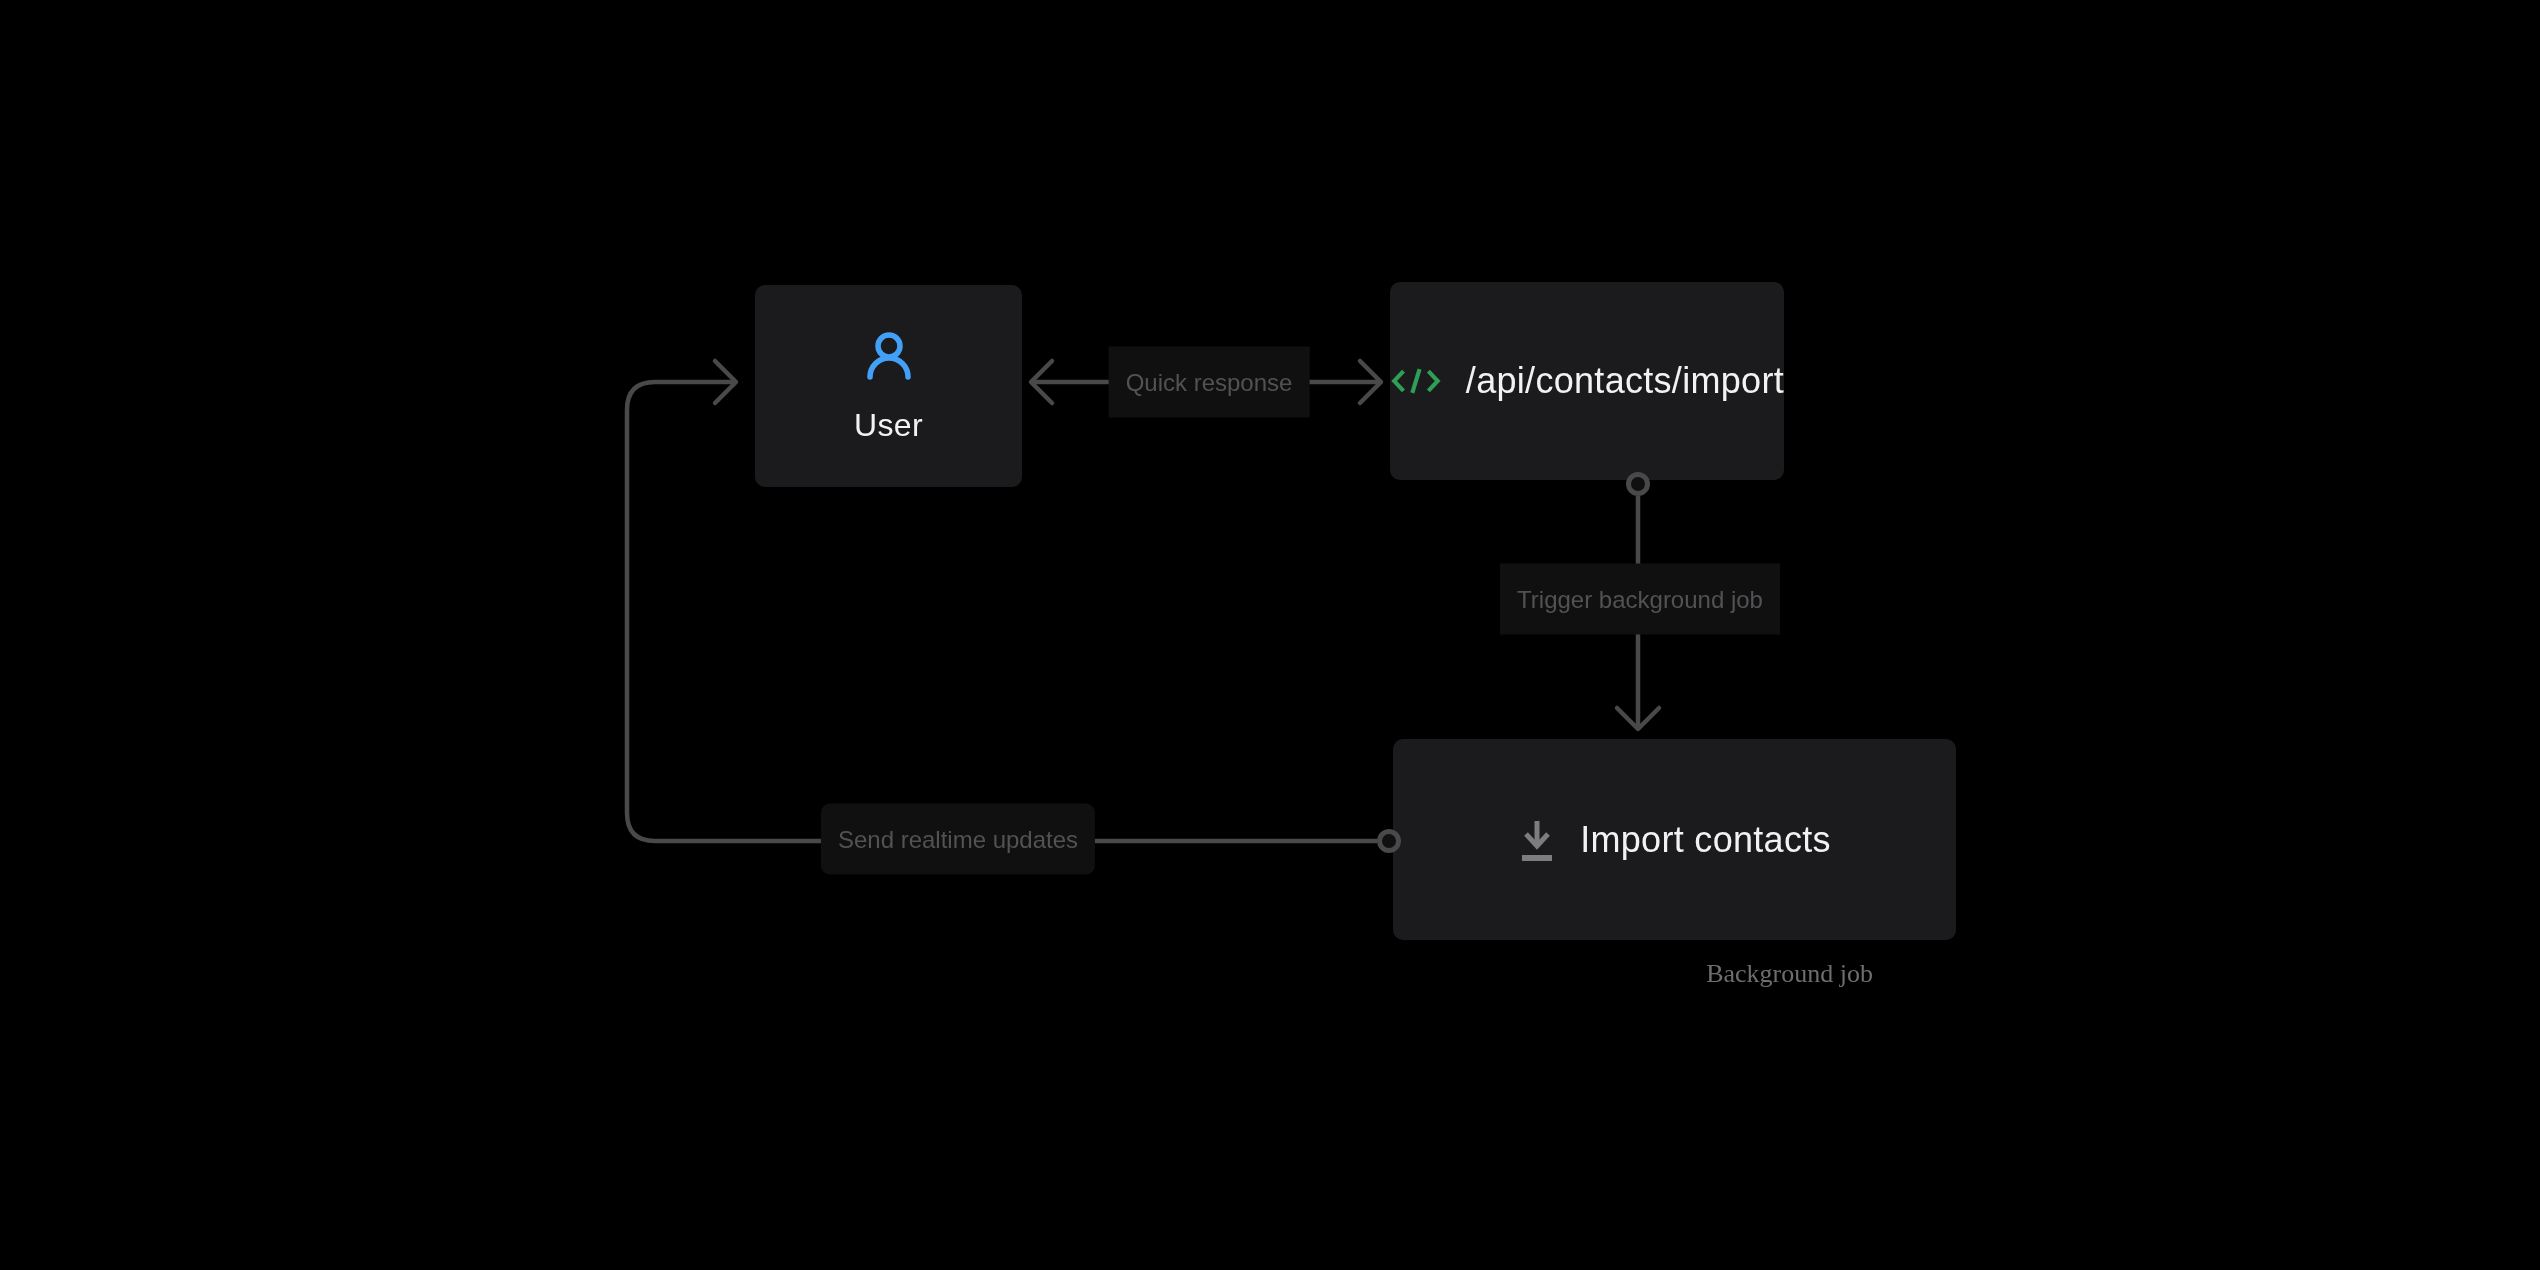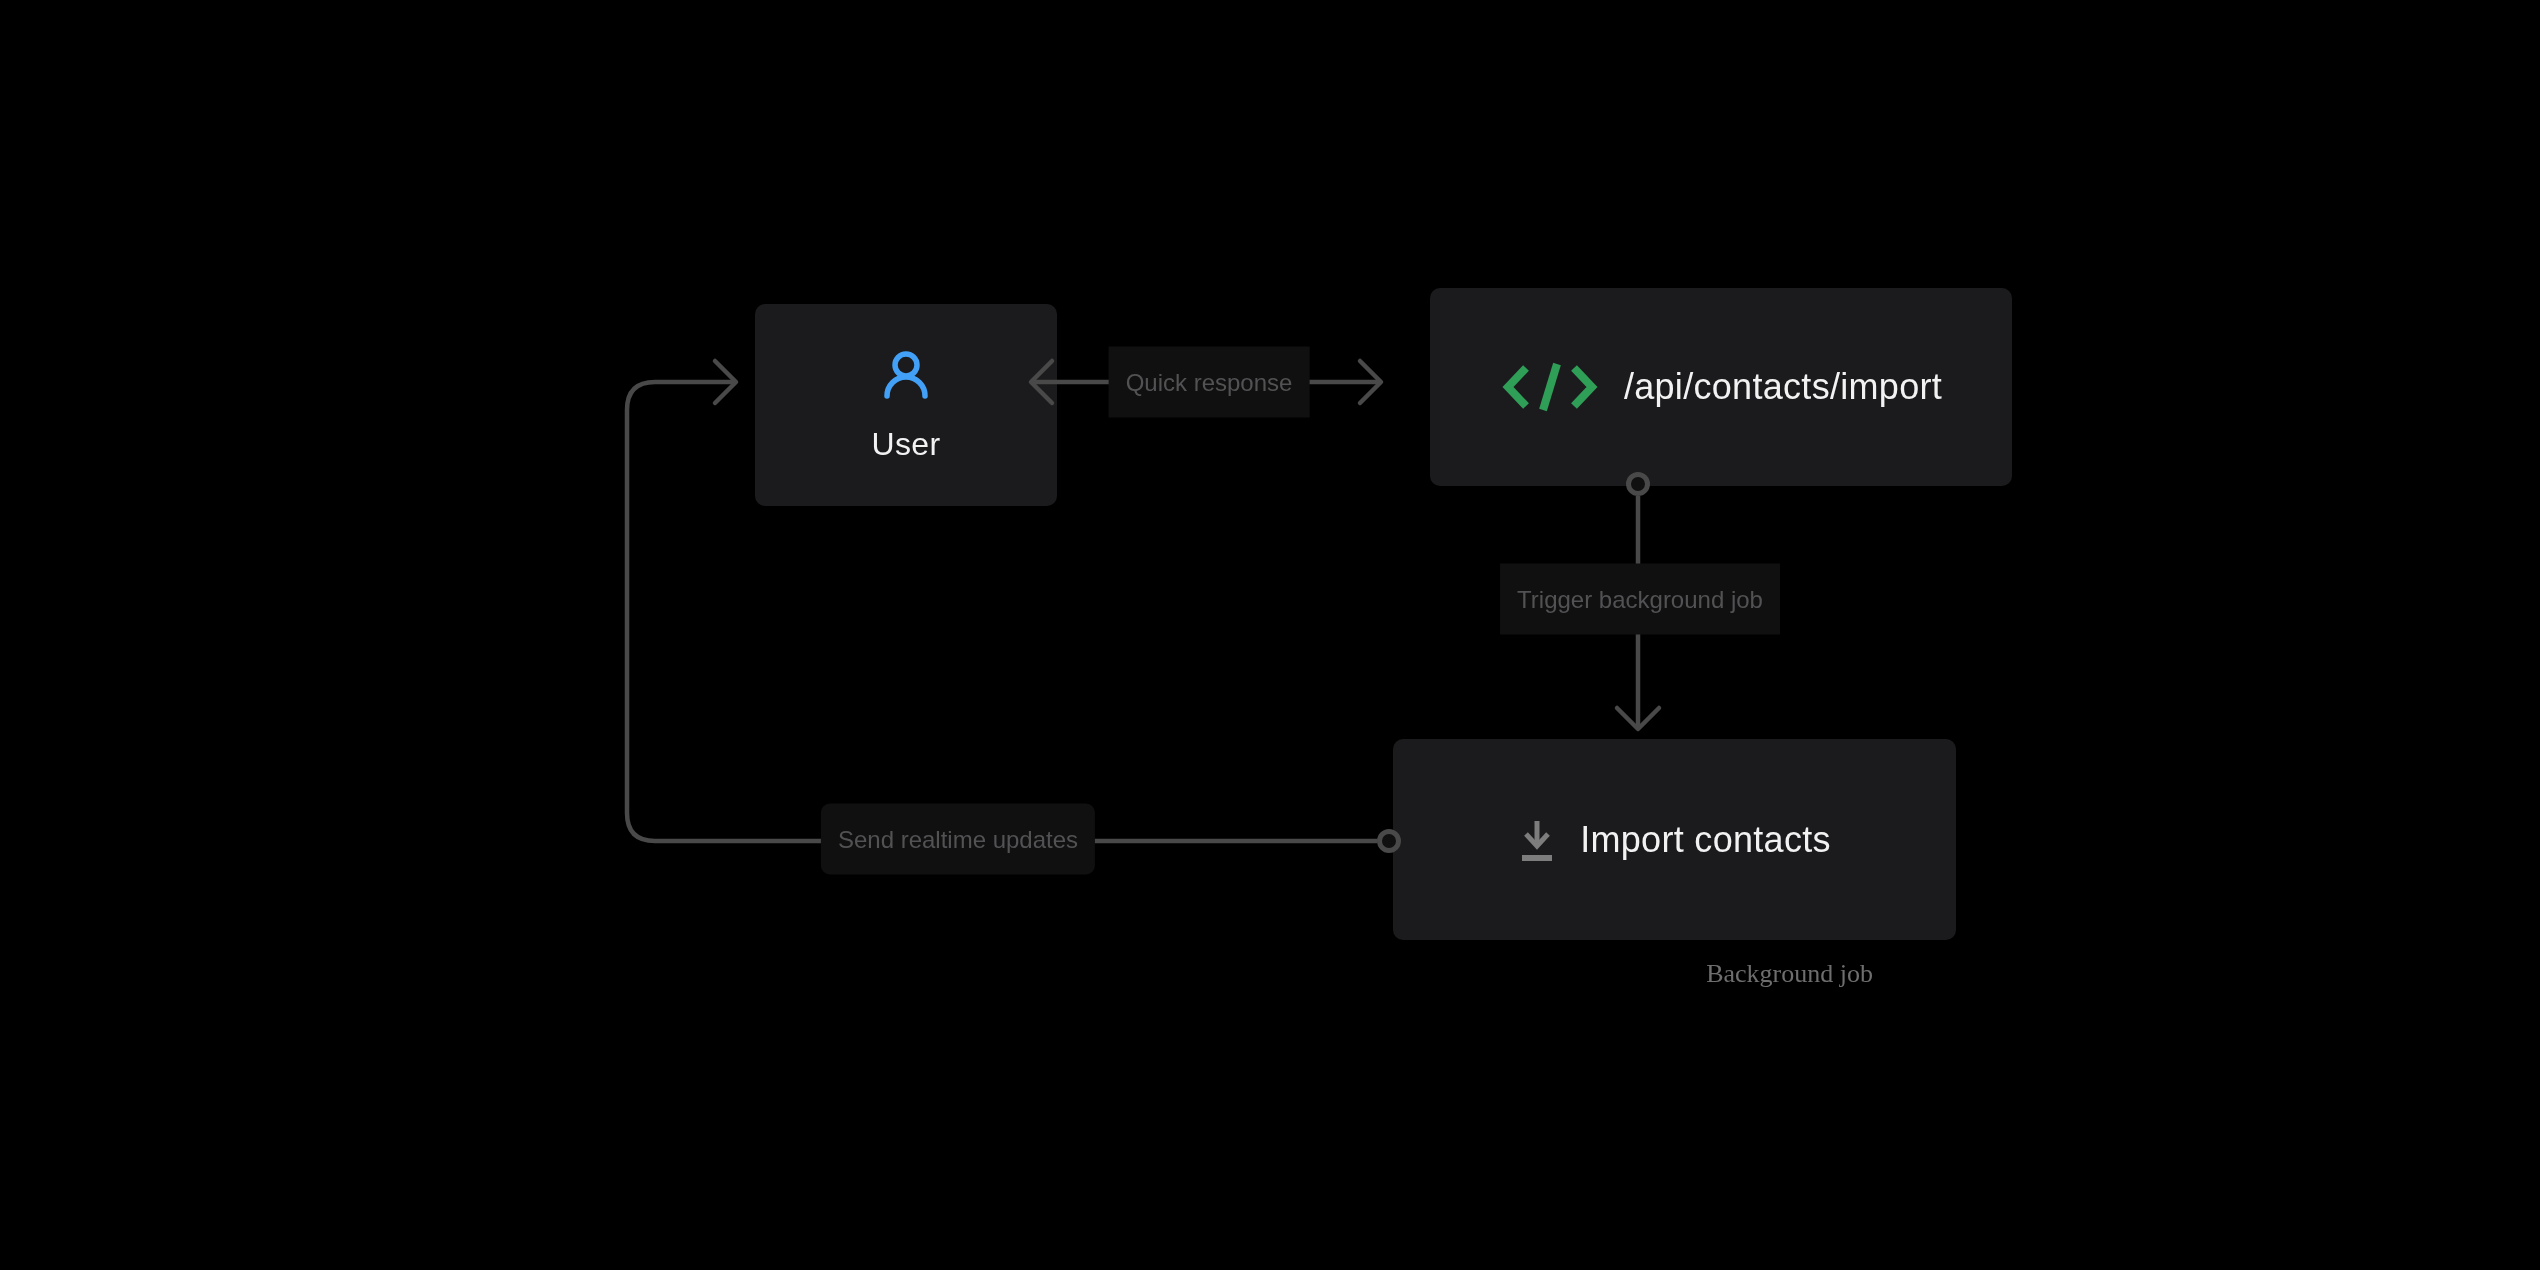--- a/index.html
+++ b/index.html
@@ -26,23 +26,23 @@
     box-sizing: border-box;
   }
   .node-col { flex-direction: column; gap: 22px; }
   .node-row { flex-direction: row; gap: 24px; }
   .node-label {
     color: #f2f2f3;
     font-size: 36px;
     letter-spacing: 0.3px;
     white-space: nowrap;
   }
-  #node-user { left: 755px; top: 285px; width: 302px; height: 202px; margin-top: 19px; }
+  #node-user { left: 755px; top: 285px; width: 267px; height: 202px; }
   #node-user .node-label { font-size: 32px; }
-  #node-api { left: 1430px; top: 282px; width: 582px; height: 198px; margin-top: 6px; }
+  #node-api { left: 1390px; top: 282px; width: 394px; height: 198px; }
   #node-import { left: 1393px; top: 739px; width: 563px; height: 201px; }
   .edges-layer {
     position: absolute;
     left: 0; top: 0;
     width: 2540px;
     height: 1270px;
     z-index: 2;
     pointer-events: none;
   }
   .edge-chip {

